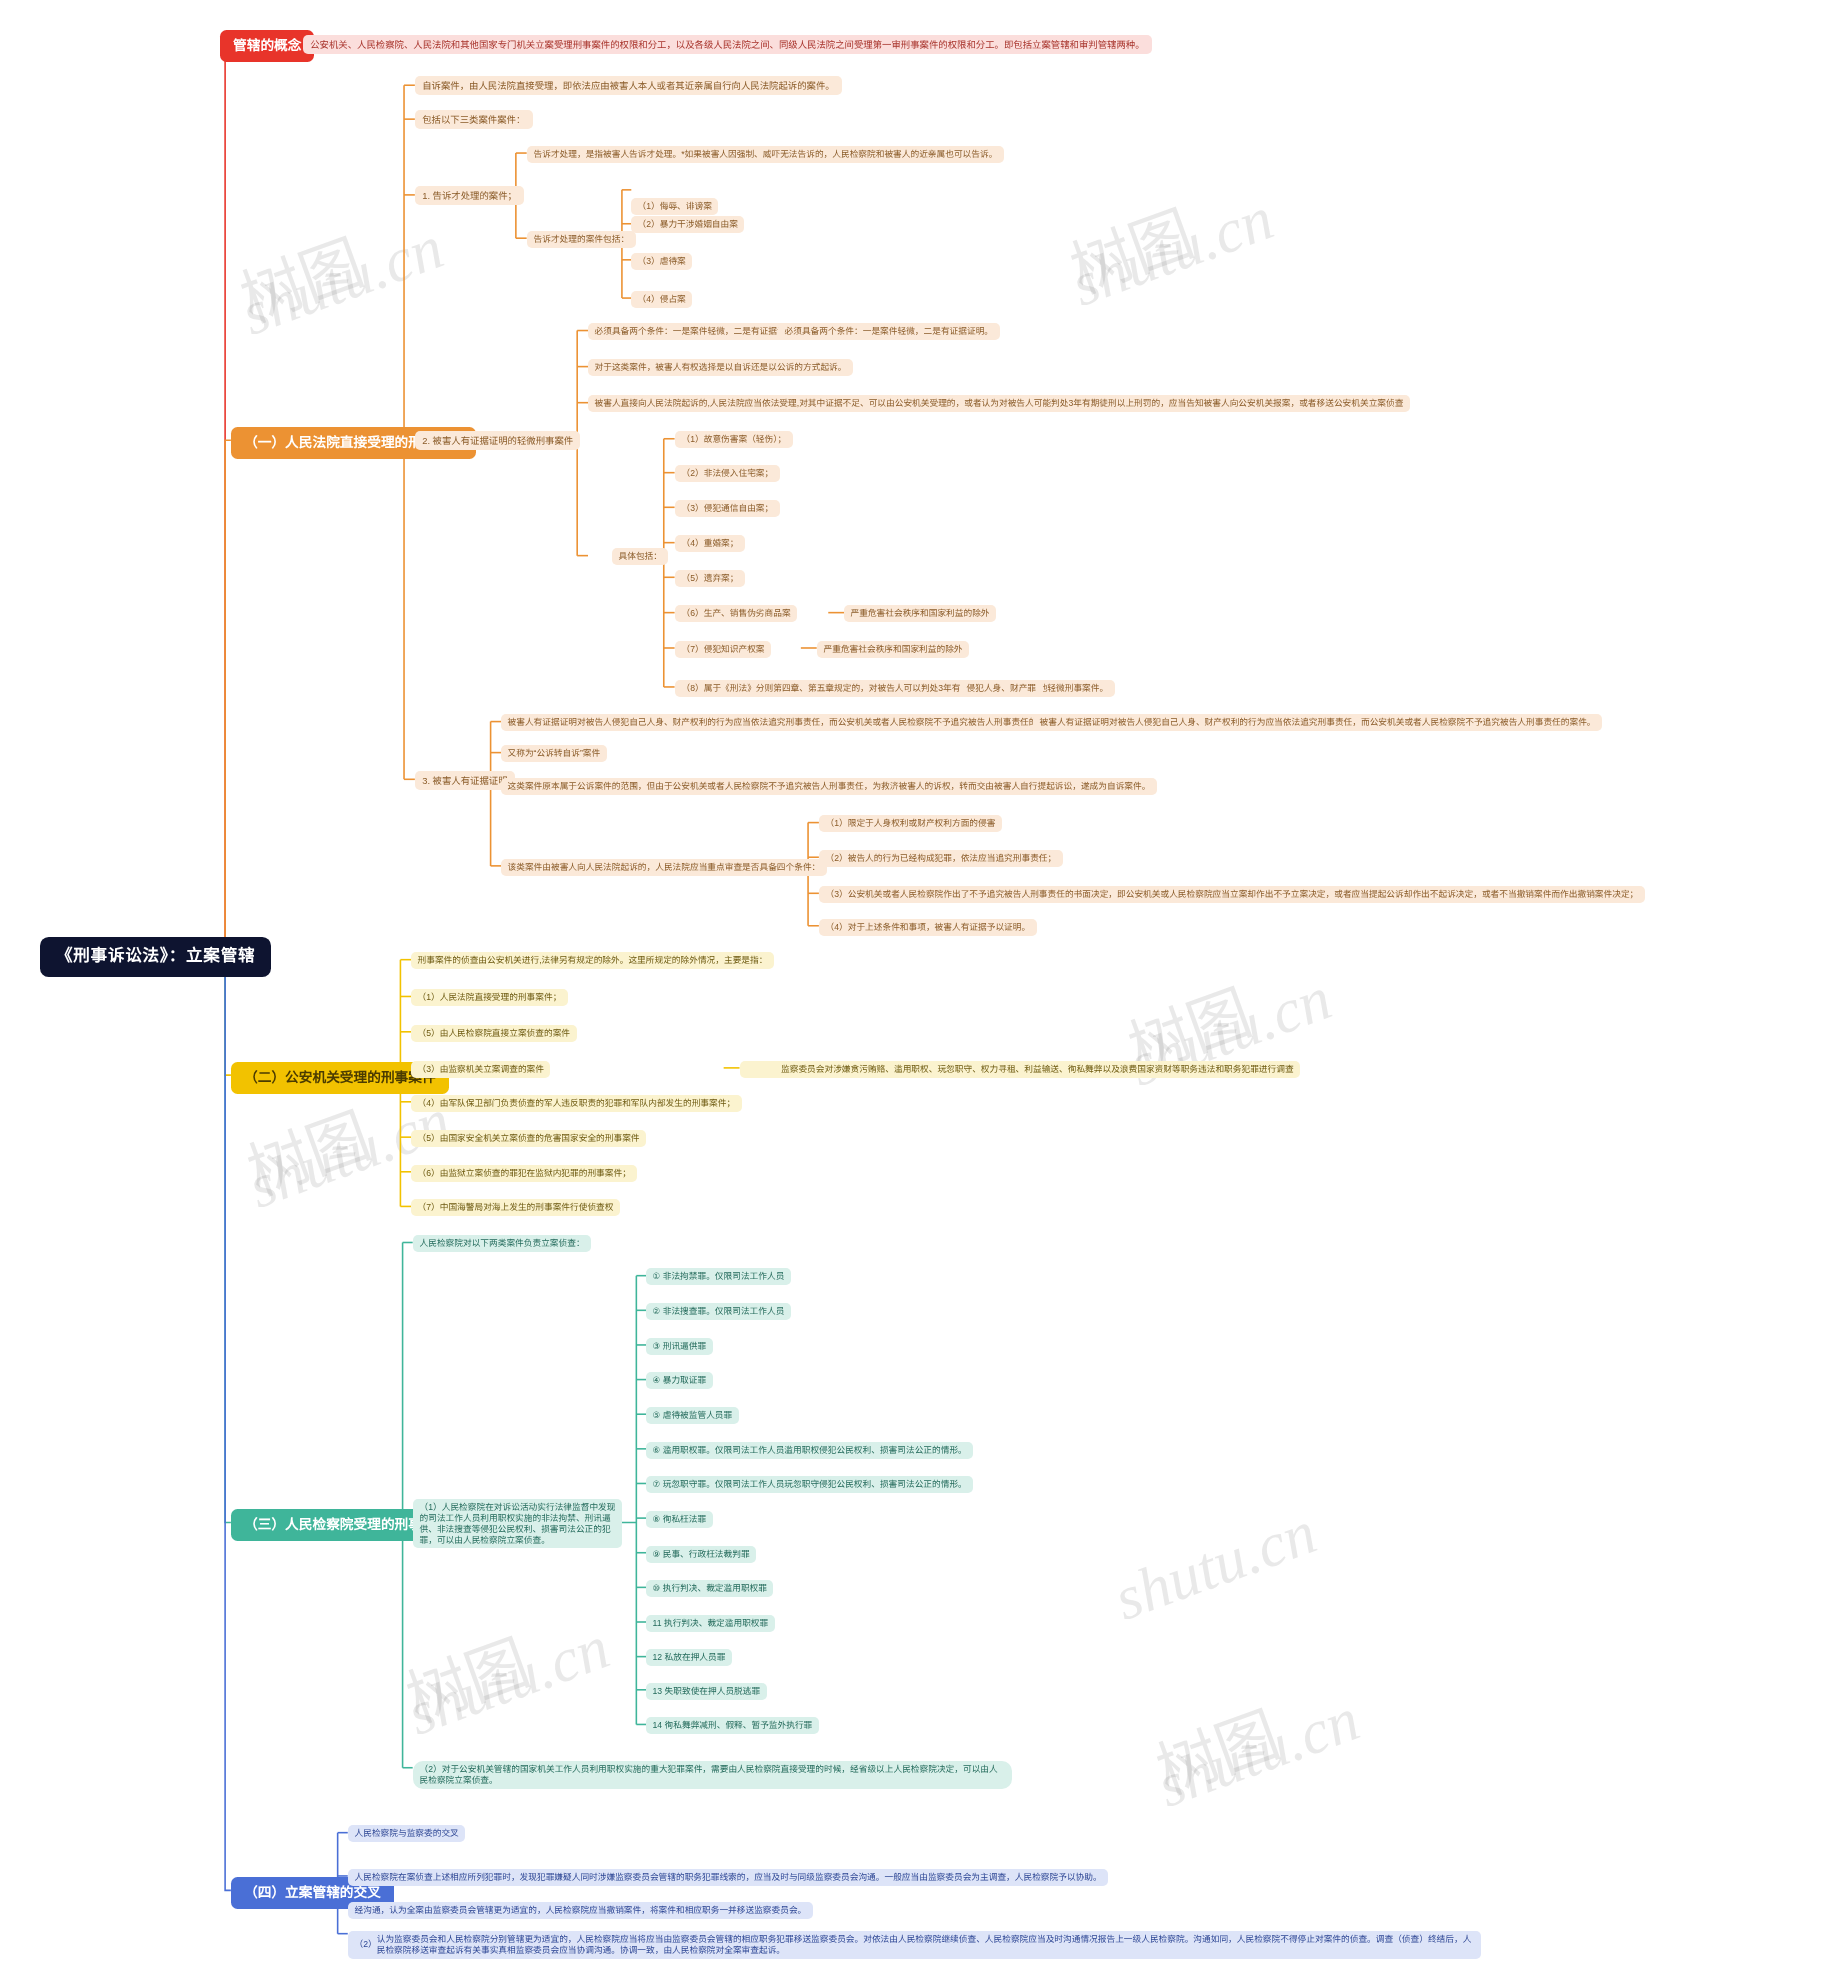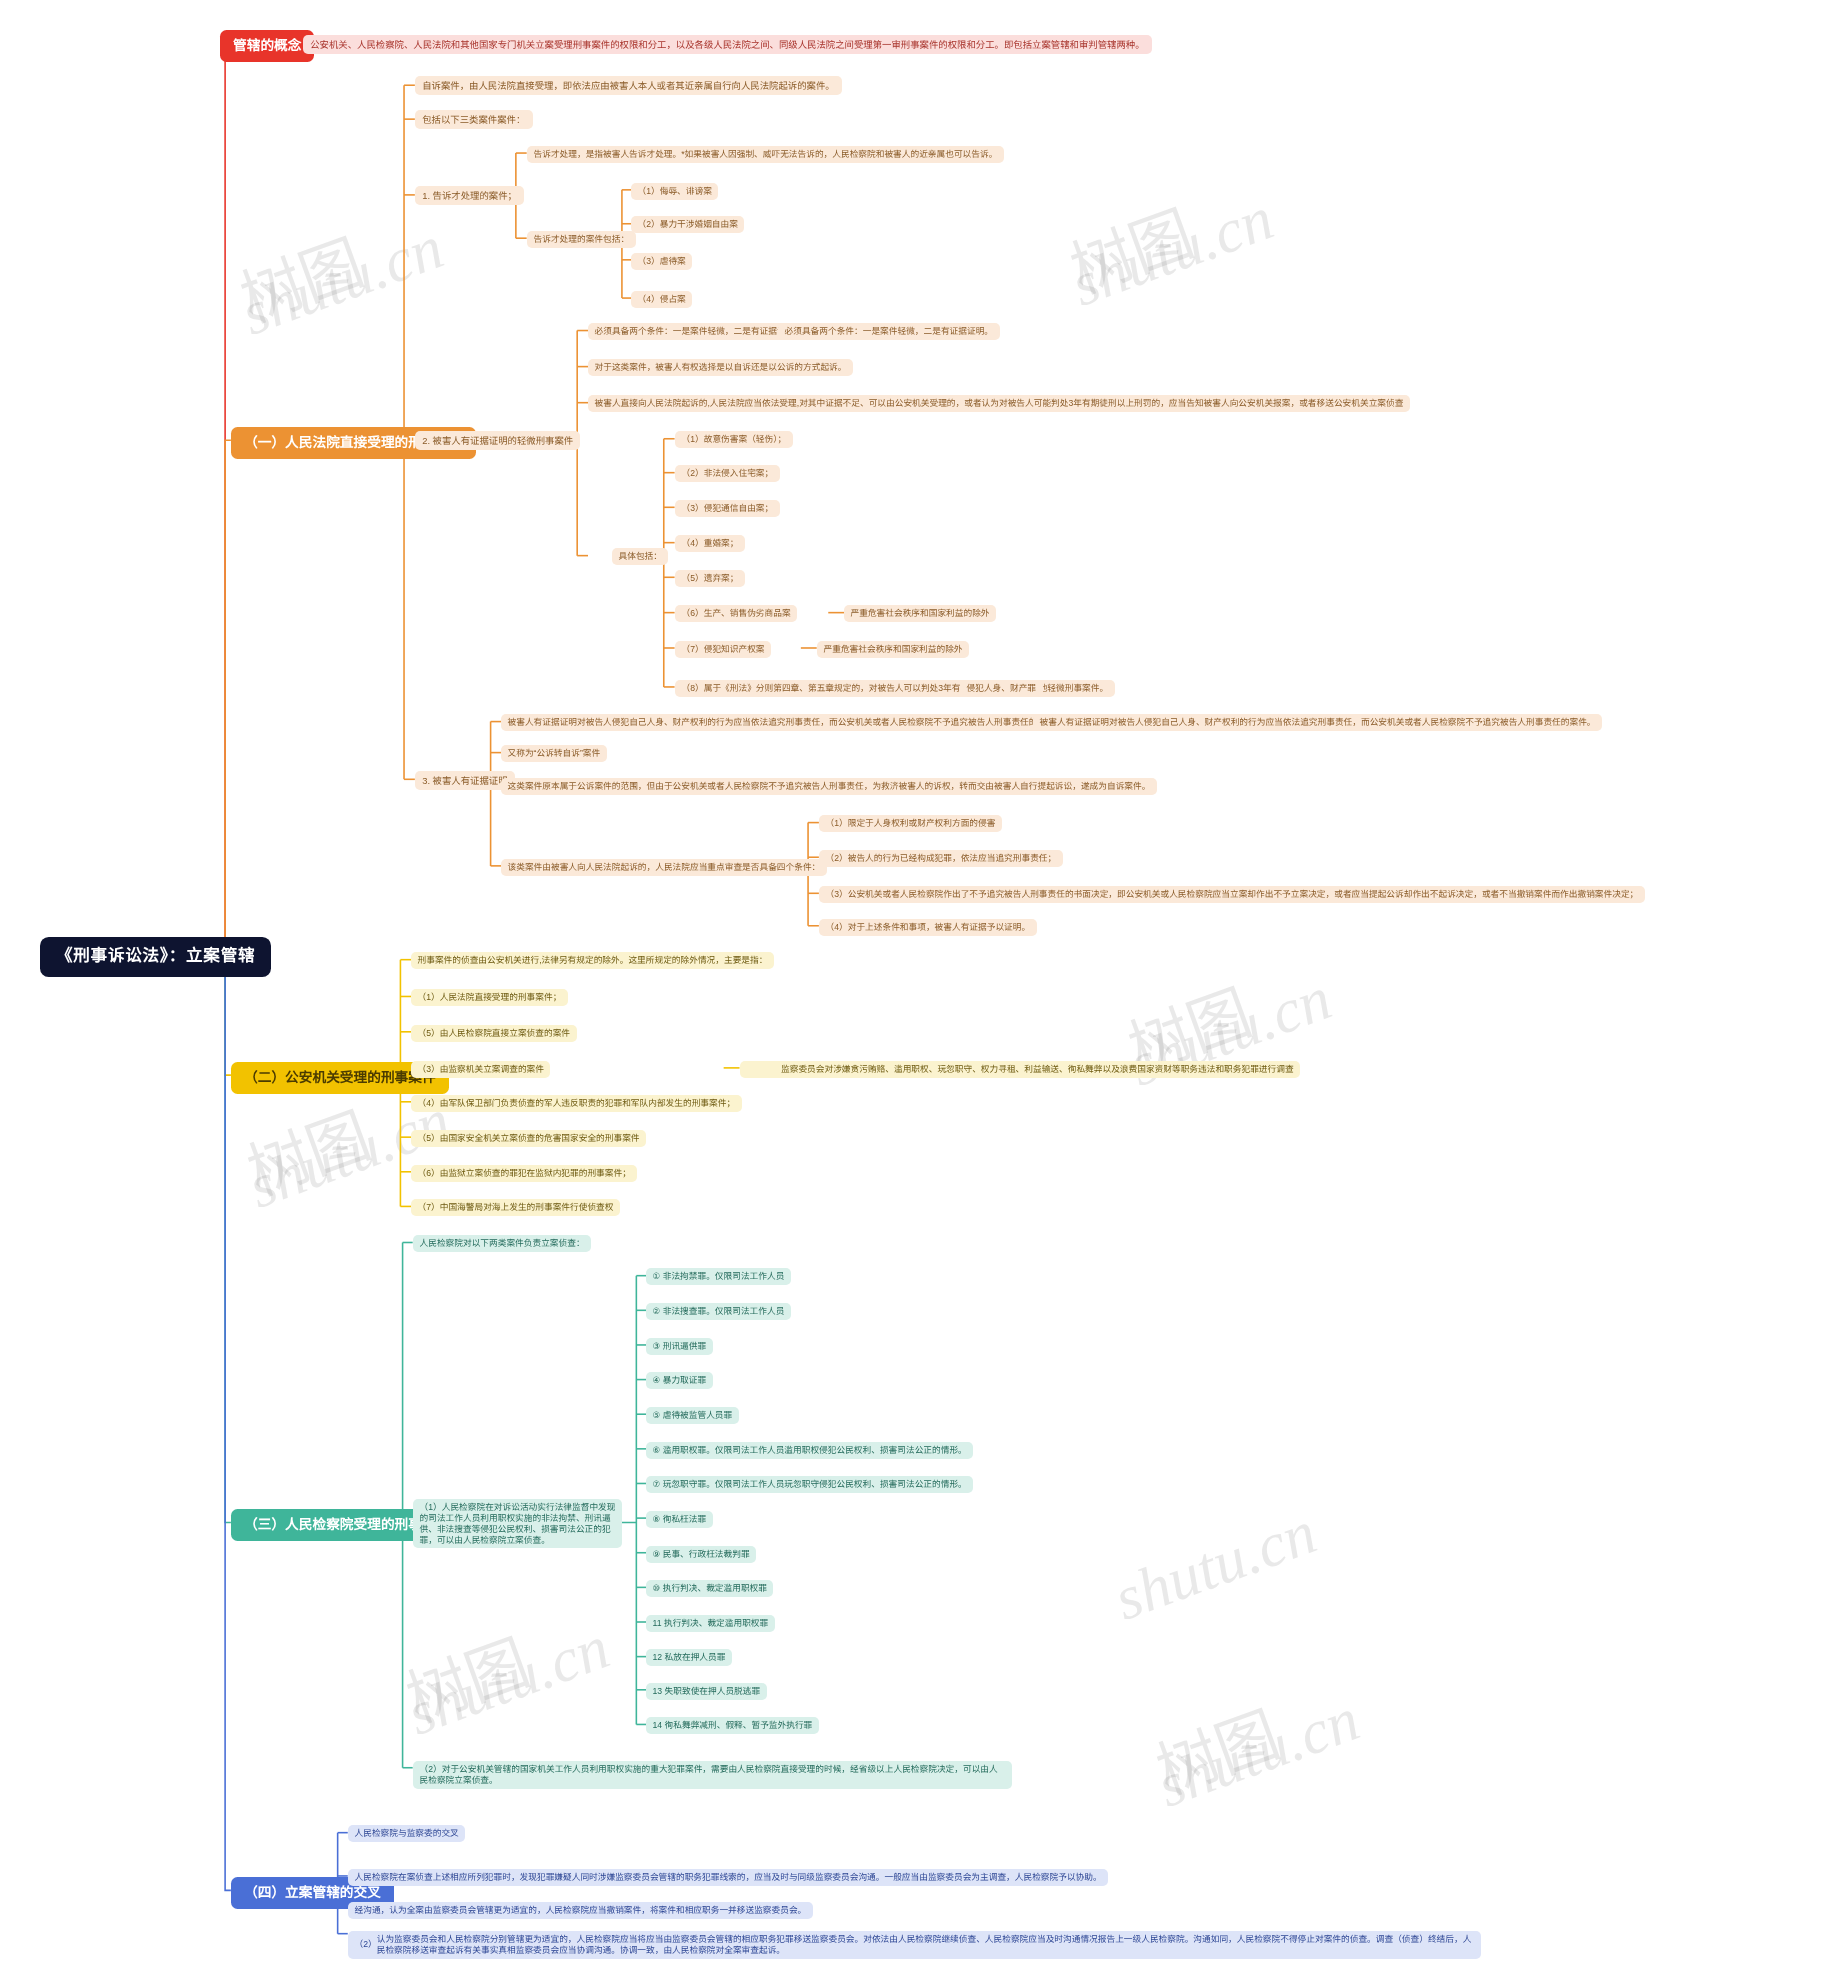--- a/index.html
+++ b/index.html
@@ -206,21 +206,21 @@
   <div class="node b-red sm" style="left:303px; top:35px;">公安机关、人民检察院、人民法院和其他国家专门机关立案受理刑事案件的权限和分工，以及各级人民法院之间、同级人民法院之间受理第一审刑事案件的权限和分工。即包括立案管辖和审判管辖两种。</div>
 
   <div class="node lvl1 c-orange" style="left:231px; top:427px;">（一）人民法院直接受理的刑事案件</div>
 
   <div class="node b-orange sm" style="left:415px; top:76px;">自诉案件，由人民法院直接受理，即依法应由被害人本人或者其近亲属自行向人民法院起诉的案件。</div>
   <div class="node b-orange sm" style="left:415px; top:110px;">包括以下三类案件案件：</div>
 
   <div class="node b-orange sm" style="left:415px; top:186px;">1. 告诉才处理的案件；</div>
   <div class="node b-orange xs" style="left:527px; top:146px;">告诉才处理，是指被害人告诉才处理。*如果被害人因强制、威吓无法告诉的，人民检察院和被害人的近亲属也可以告诉。</div>
   <div class="node b-orange xs" style="left:527px; top:231px;">告诉才处理的案件包括：</div>
-  <div class="node b-orange xs" style="left:631px; top:183px;">（1）侮辱、诽谤案</div>
+  <div class="node b-orange xs" style="left:631px; top:198px;">（1）侮辱、诽谤案</div>
   <div class="node b-orange xs" style="left:631px; top:216px;">（2）暴力干涉婚姻自由案</div>
   <div class="node b-orange xs" style="left:631px; top:253px;text-align:center;">（3）虐待案</div>
   <div class="node b-orange xs" style="left:631px; top:291px;">（4）侵占案</div>
 
   <div class="node b-orange sm" style="left:415px; top:431px;">2. 被害人有证据证明的轻微刑事案件</div>
   <div class="node b-orange xs" style="left:588px; top:323px;">必须具备两个条件：一是案件轻微，二是有证据证明。</div>
   <div class="node b-orange xs" style="left:778px; top:323px;">必须具备两个条件：一是案件轻微，二是有证据证明。</div>
   <div class="node b-orange xs" style="left:588px; top:359px;">对于这类案件，被害人有权选择是以自诉还是以公诉的方式起诉。</div>
   <div class="node b-orange xs" style="left:588px; top:395px;">被害人直接向人民法院起诉的,人民法院应当依法受理,对其中证据不足、可以由公安机关受理的，或者认为对被告人可能判处3年有期徒刑以上刑罚的，应当告知被害人向公安机关报案，或者移送公安机关立案侦查</div>
   <div class="node b-orange xs" style="left:588px; top:548px;margin-left:24px;">具体包括：</div>
@@ -256,21 +256,21 @@
   <div class="node b-yellow xs" style="left:740px; top:1061px;padding-left:41px;">监察委员会对涉嫌贪污贿赂、滥用职权、玩忽职守、权力寻租、利益输送、徇私舞弊以及浪费国家资财等职务违法和职务犯罪进行调查</div>
   <div class="node b-yellow xs" style="left:411px; top:1095px;">（4）由军队保卫部门负责侦查的军人违反职责的犯罪和军队内部发生的刑事案件；</div>
   <div class="node b-yellow xs" style="left:411px; top:1130px;">（5）由国家安全机关立案侦查的危害国家安全的刑事案件</div>
   <div class="node b-yellow xs" style="left:411px; top:1165px;">（6）由监狱立案侦查的罪犯在监狱内犯罪的刑事案件；</div>
   <div class="node b-yellow xs" style="left:411px; top:1199px;">（7）中国海警局对海上发生的刑事案件行使侦查权</div>
 
   <div class="node lvl1 c-green" style="left:231px; top:1509px;">（三）人民检察院受理的刑事案件</div>
   <div class="node b-green xs" style="left:413px; top:1235px;">人民检察院对以下两类案件负责立案侦查：</div>
 
   <div class="node b-green xs" style="left:413px; top:1499px; max-width:209px; white-space:normal;">（1）人民检察院在对诉讼活动实行法律监督中发现的司法工作人员利用职权实施的非法拘禁、刑讯逼供、非法搜查等侵犯公民权利、损害司法公正的犯罪，可以由人民检察院立案侦查。</div>
-  <div class="node b-green xs" style="left:413px; top:1761px; max-width:599px; white-space:normal;">（2）对于公安机关管辖的国家机关工作人员利用职权实施的重大犯罪案件，需要由人民检察院直接受理的时候，经省级以上人民检察院决定，可以由人民检察院立案侦查。</div>
+  <div class="node b-green xs" style="left:413px; top:1761px; max-width:599px; white-space:normal;border-radius:10px;">（2）对于公安机关管辖的国家机关工作人员利用职权实施的重大犯罪案件，需要由人民检察院直接受理的时候，经省级以上人民检察院决定，可以由人民检察院立案侦查。</div>
 
   <div class="node b-green xs" style="left:646px; top:1268px;"><span>①</span>&nbsp;<span>非法拘禁罪。仅限司法工作人员</span></div>
   <div class="node b-green xs" style="left:646px; top:1303px;"><span>②</span>&nbsp;<span>非法搜查罪。仅限司法工作人员</span></div>
   <div class="node b-green xs" style="left:646px; top:1338px;"><span>③</span>&nbsp;<span>刑讯逼供罪</span></div>
   <div class="node b-green xs" style="left:646px; top:1372px;"><span>④</span>&nbsp;<span>暴力取证罪</span></div>
   <div class="node b-green xs" style="left:646px; top:1407px;"><span>⑤</span>&nbsp;<span>虐待被监管人员罪</span></div>
   <div class="node b-green xs" style="left:646px; top:1442px;"><span>⑥</span>&nbsp;<span>滥用职权罪。仅限司法工作人员滥用职权侵犯公民权利、损害司法公正的情形。</span></div>
   <div class="node b-green xs" style="left:646px; top:1476px;"><span>⑦</span>&nbsp;<span>玩忽职守罪。仅限司法工作人员玩忽职守侵犯公民权利、损害司法公正的情形。</span></div>
   <div class="node b-green xs" style="left:646px; top:1511px;"><span>⑧</span>&nbsp;<span>徇私枉法罪</span></div>
   <div class="node b-green xs" style="left:646px; top:1546px;"><span>⑨</span>&nbsp;<span>民事、行政枉法裁判罪</span></div>

